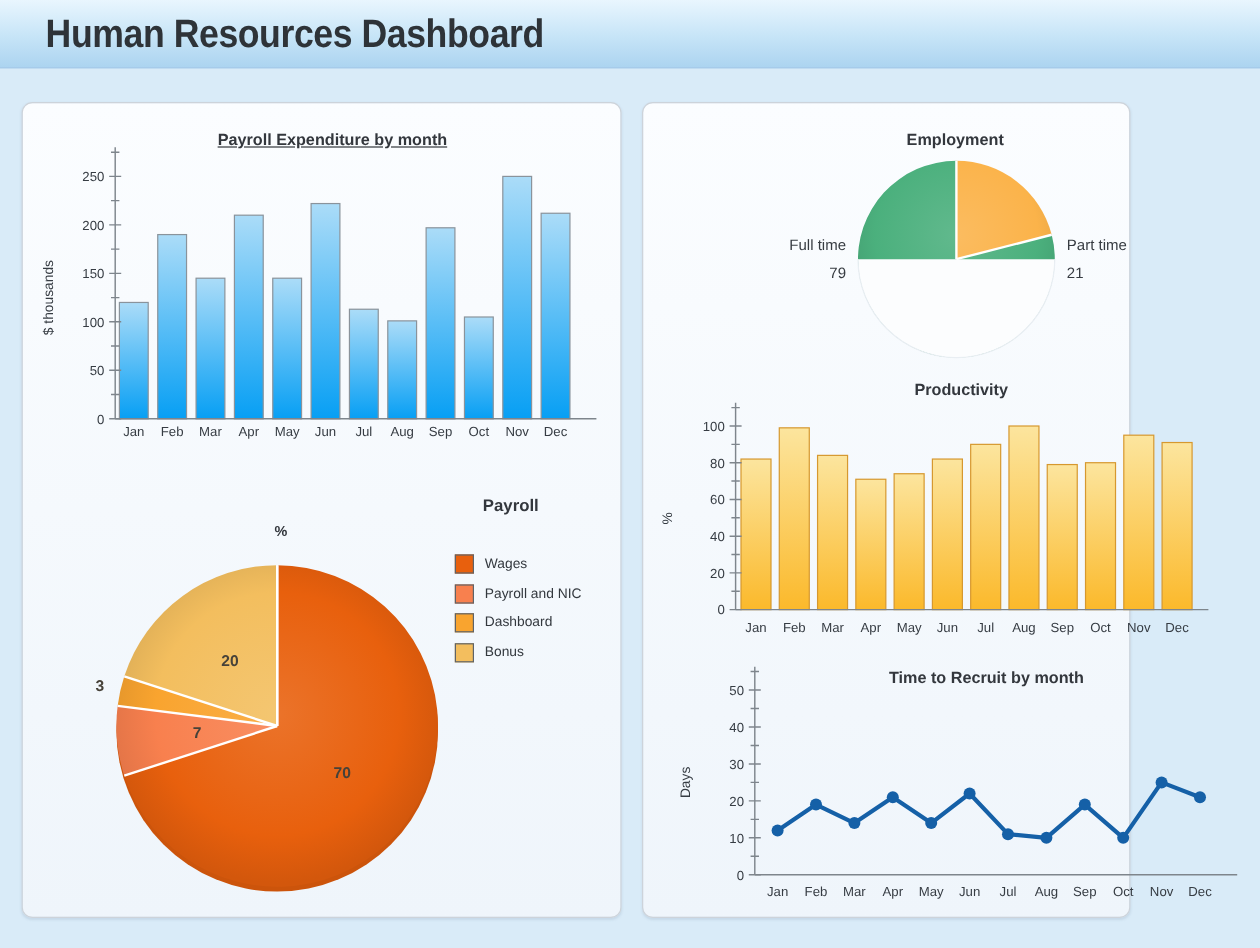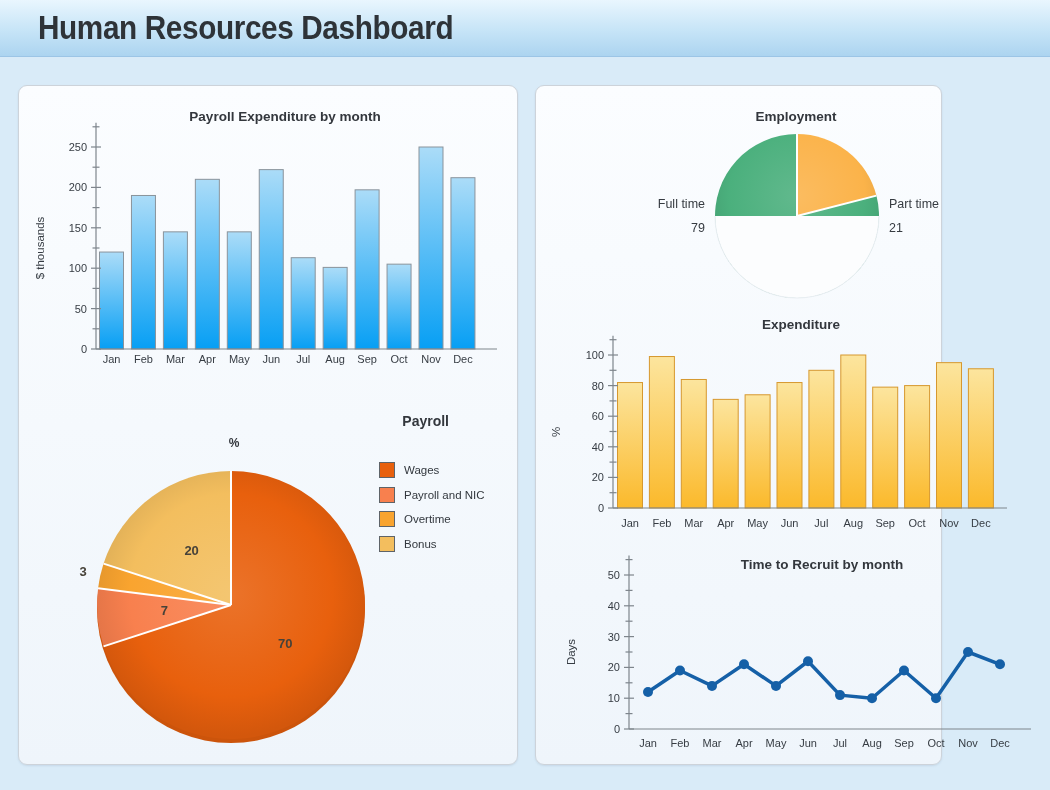--- a/index.html
+++ b/index.html
@@ -37,21 +37,21 @@
   .chart svg{position:absolute;left:0;top:0;}
   .chart-title{
     position:absolute;font-weight:700;font-size:13.5px;color:var(--chart-title);
     text-align:center;z-index:2;
   }
   .chart-sub{
     position:absolute;font-weight:700;font-size:12px;color:var(--chart-title);
     text-align:center;z-index:2;
   }
   #c0{left:0;top:10px;width:500px;height:305px;}
-  #c0 .chart-title{left:56px;top:13px;width:420px;}
+  #c0 .chart-title{left:48px;top:13px;width:420px;text-decoration:underline;}
   #c1{left:0;top:320px;width:500px;height:360px;}
   #c1 .chart-title{left:0;top:7px;width:430px;font-size:14px;text-align:right;}
   #c1 .chart-sub{left:0;top:30px;width:430px;}
   #c2{left:0;top:15px;width:497px;height:208px;}
   #c2 .chart-title{left:40px;top:8px;width:440px;}
   #c3{left:0;top:225px;width:497px;height:232px;}
   #c3 .chart-title{left:60px;top:6px;width:410px;}
   #c4{left:16px;top:460px;width:497px;height:218px;}
   #c4 .chart-title{left:60px;top:11px;width:420px;}
   .legend{position:absolute;left:360px;top:56px;list-style:none;margin:0;padding:0;z-index:2;}
@@ -173,21 +173,21 @@
         <li>
           <span class="sw" style="background: rgb(232, 96, 13);"></span>
           <span class="lab">Wages</span>
         </li>
         <li>
           <span class="sw" style="background: rgb(248, 128, 78);"></span>
           <span class="lab">Payroll and NIC</span>
         </li>
         <li>
           <span class="sw" style="background: rgb(249, 164, 47);"></span>
-          <span class="lab">Overtime</span>
+          <span class="lab">Dashboard</span>
         </li>
         <li>
           <span class="sw" style="background: rgb(243, 190, 94);"></span>
           <span class="lab">Bonus</span>
         </li>
       </ul>
   </figure>
 </section>
 
 <section class="panel right">
@@ -214,21 +214,21 @@
           <path d="M 179 115 A 82 82 0 0 0 343 115 Z" fill="#FCFDFE"></path>
           <path d="M 179 115 A 82 82 0 0 0 343 115" fill="none" stroke="#E9EEF3" stroke-width="1"></path>
           <text x="353" y="107" font-size="12.5" fill="#363B41" text-anchor="start">Part time</text>
           <text x="353" y="131" font-size="12.5" fill="#363B41" text-anchor="start">21</text>
           <text x="169" y="107" font-size="12.5" fill="#363B41" text-anchor="end">Full time</text>
           <text x="169" y="131" font-size="12.5" fill="#363B41" text-anchor="end">79</text>
         </svg>
       </div>
   </figure>
   <figure class="chart" id="c3">
-    <figcaption class="chart-title">Expenditure</figcaption>
+    <figcaption class="chart-title">Productivity</figcaption>
     <div class="canvas" id="canvas-productivity">
         <svg width="497" height="232">
           <defs>
             <linearGradient id="grad-productivity" x1="0" y1="0" x2="0" y2="1">
               <stop offset="0%" stop-color="#FCE59E"></stop>
               <stop offset="100%" stop-color="#FBB92B"></stop>
             </linearGradient>
           </defs>
           <rect x="81.5" y="71.53999999999999" width="25" height="125.46000000000001" fill="url(#grad-productivity)" stroke="#D6982F" stroke-width="1"></rect>
           <rect x="113.4" y="45.53" width="25" height="151.47" fill="url(#grad-productivity)" stroke="#D6982F" stroke-width="1"></rect>

